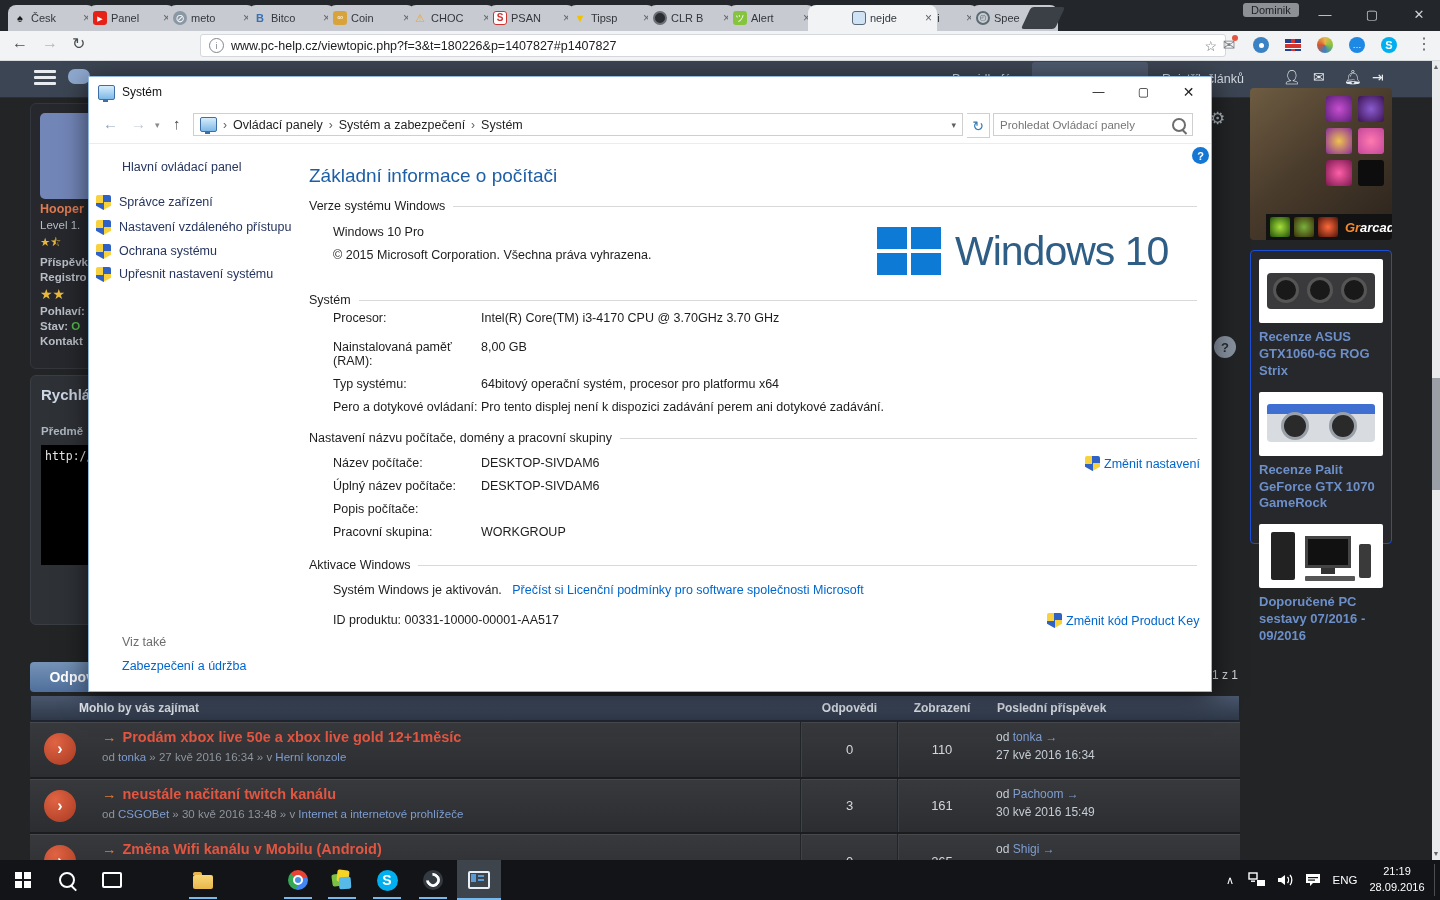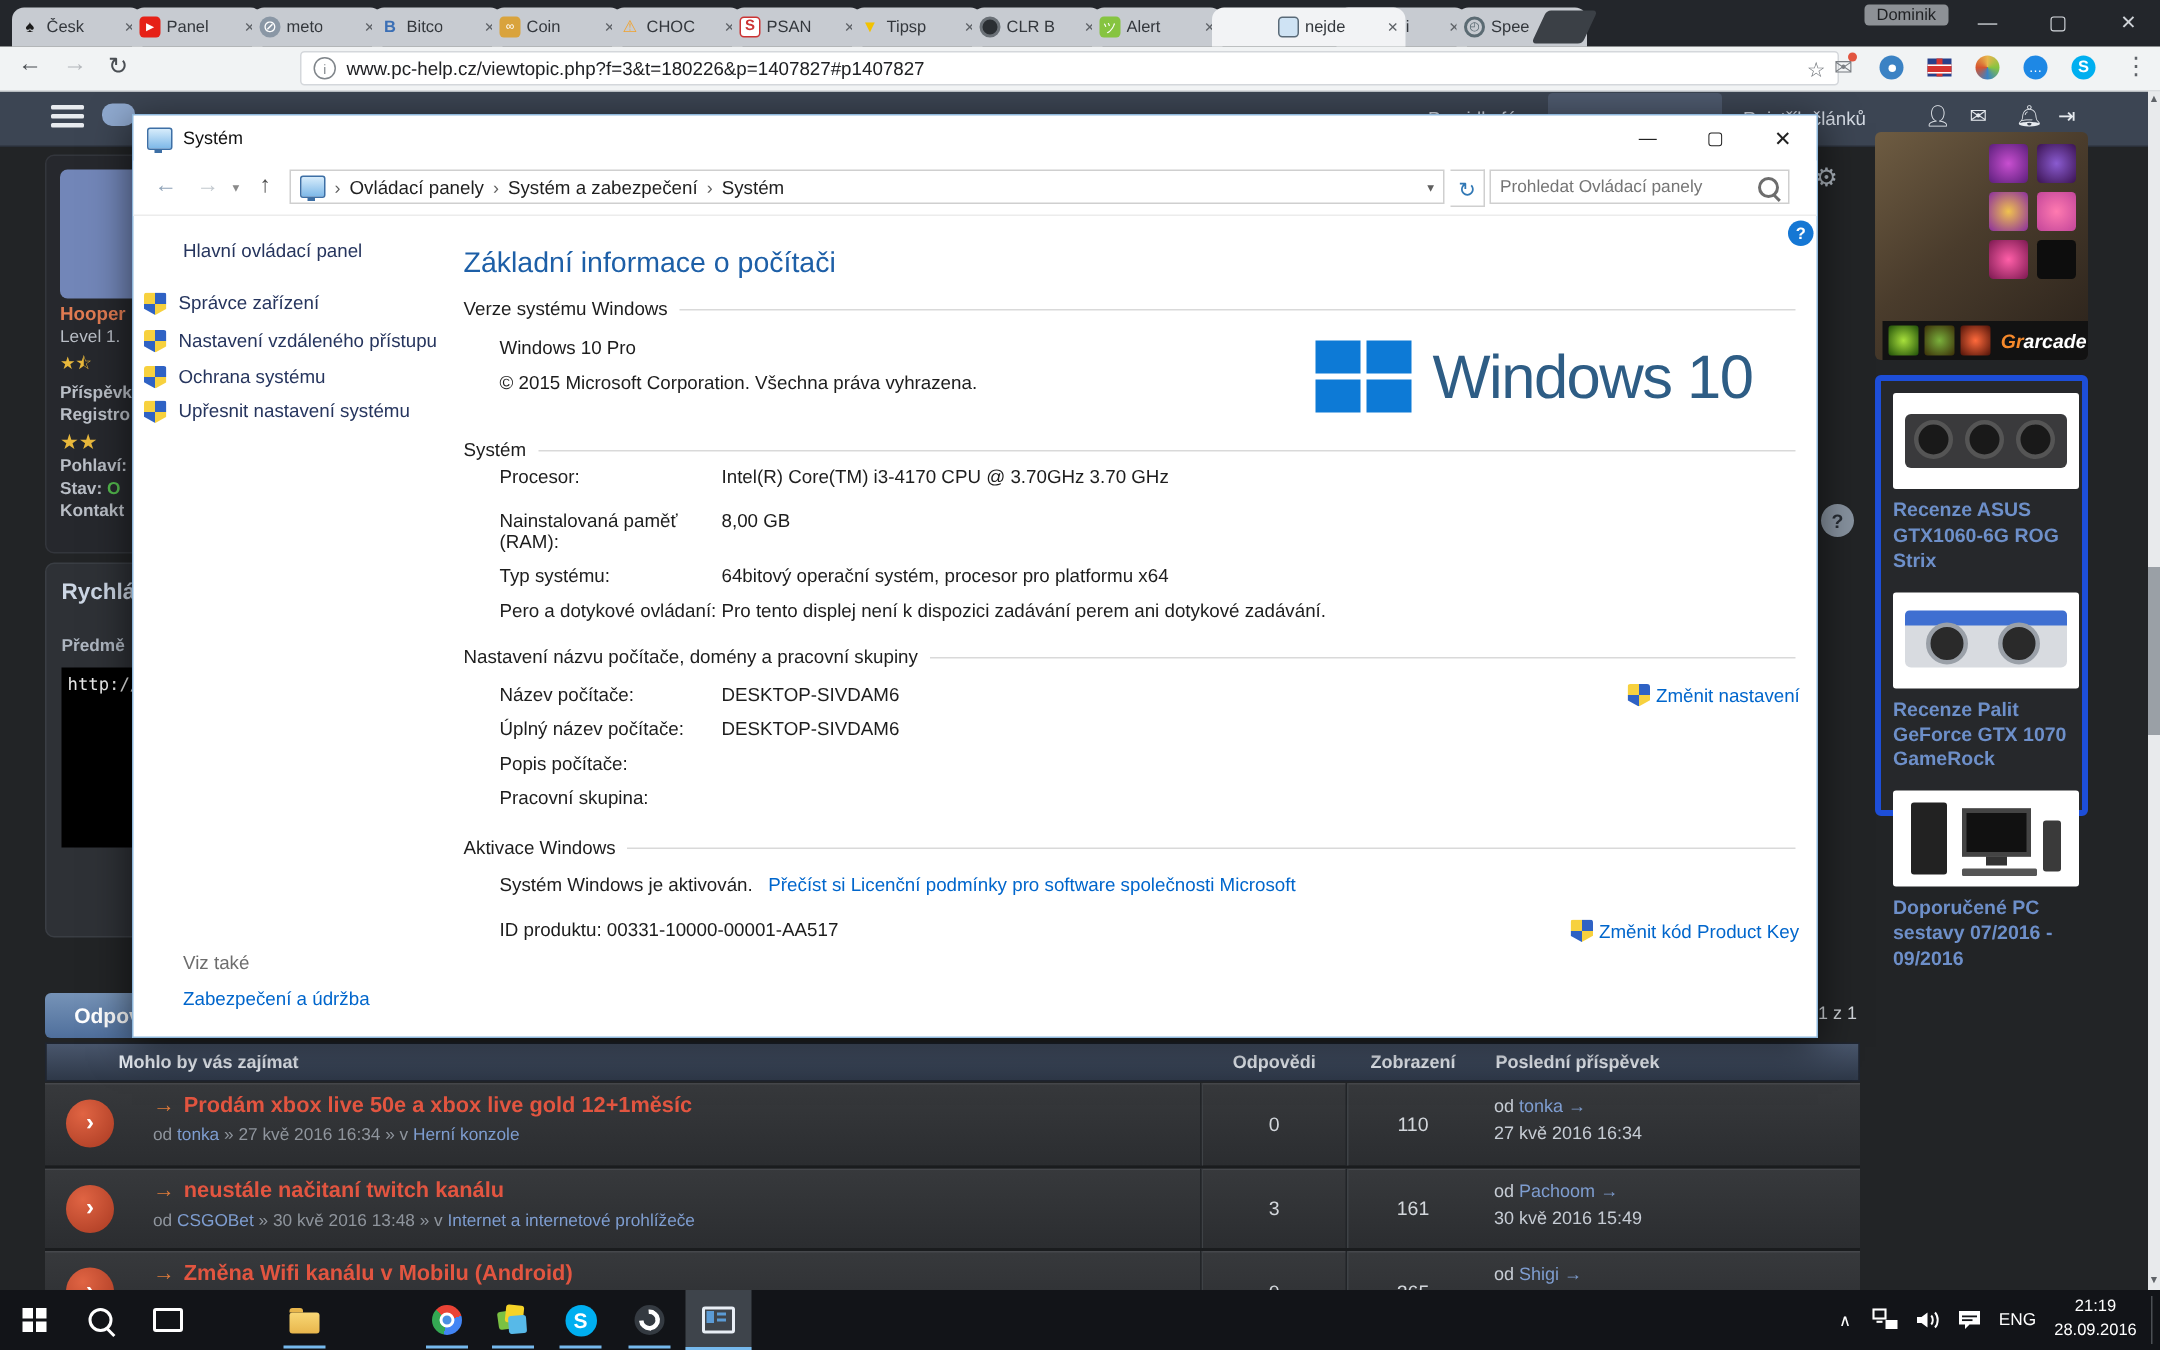--- a/index.html
+++ b/index.html
@@ -73,27 +73,27 @@
   .rtitle{position:absolute;left:72px;top:7px;font-size:14.5px;font-weight:bold;color:#e25540;white-space:nowrap;}
   .rtitle .arr{color:#e07b3a;margin-right:6px;}
   .rmeta{position:absolute;left:72px;top:29px;font-size:11.5px;color:#8f959d;white-space:nowrap;}
   .rmeta a,.lnk{color:#7e9dd0;text-decoration:none;}
   .lastcol{position:absolute;left:966px;top:6px;width:235px;font-size:12px;color:#c6ccd4;line-height:1.5;}
 
   
   .adbox{position:absolute;left:1250px;top:28px;width:142px;height:152px;border-radius:4px;overflow:hidden;
          background:linear-gradient(140deg,#6e5c42,#4a3c2c 45%,#2a221b);}
   .tile{position:absolute;width:26px;height:26px;border-radius:3px;}
-  .adstrip{position:absolute;left:5px;bottom:0;width:100%;height:26px;background:#121212;display:flex;
+  .adstrip{position:absolute;left:16px;bottom:0;width:100%;height:26px;background:#121212;display:flex;
            align-items:center;justify-content:flex-end;padding:0 6px;box-sizing:border-box;
            font-size:13px;font-weight:bold;font-style:italic;color:#fff;}
   .adstrip .or{color:#f6892b;}
   .minit{position:absolute;bottom:3px;width:20px;height:20px;border-radius:2px;}
   .revbox{position:absolute;left:1250px;top:190px;width:142px;height:294px;background:#26282b;
-          border:4px solid #1d4ed8;border-radius:4px;padding:8px;box-sizing:border-box;}
+          border:1px solid #1d4ed8;border-radius:4px;padding:8px;box-sizing:border-box;}
   .revimg{width:124px;height:64px;background:#fff;border-radius:2px;position:relative;overflow:hidden;}
   .revtitle{color:#6d8fc9;font-size:13px;font-weight:bold;line-height:1.3;margin:6px 0 12px 0;}
   .scrolltrack{position:absolute;left:1432px;top:0;width:8px;height:800px;background:#e8eaec;}
   .scrollthumb{position:absolute;left:0;top:318px;width:8px;height:112px;background:#9aa0a6;}
   .scrollarrow{position:absolute;left:0;width:8px;color:#5f6368;font-size:7px;text-align:center;}
 
   
   .syswin{position:absolute;left:88px;top:76px;width:1122px;height:614px;background:#fff;
           border:1px solid #8fb8dc;box-shadow:0 6px 26px rgba(0,0,0,.6);z-index:10;
           font-size:12.5px;color:#1d1d1d;}
@@ -394,21 +394,21 @@
     <div class="srow" style="top:300px;"><span class="k">Typ systému:</span><span class="v">64bitový operační systém, procesor pro platformu x64</span></div>
     <div class="srow" style="top:323px;"><span class="k" style="width:148px;">Pero a dotykové ovládaní:</span><span class="v">Pro tento displej není k dispozici zadávání perem ani dotykové zadávání.</span></div>
 
     <div class="sect" style="top:354px;">
         <span>Nastavení názvu počítače, domény a pracovní skupiny</span>
         <div class="line"></div>
       </div>
     <div class="srow" style="top:379px;"><span class="k">Název počítače:</span><span class="v">DESKTOP-SIVDAM6</span></div>
     <div class="srow" style="top:402px;"><span class="k">Úplný název počítače:</span><span class="v">DESKTOP-SIVDAM6</span></div>
     <div class="srow" style="top:425px;"><span class="k">Popis počítače:</span><span class="v"></span></div>
-    <div class="srow" style="top:448px;"><span class="k">Pracovní skupina:</span></div>
+    <div class="srow" style="top:448px;"><span class="k">Pracovní skupina:</span><span class="v">WORKGROUP</span></div>
     <div class="rightlink" style="left:996px;top:379px;">
       <div class="shield" style="margin-right:4px;"></div>
         <span>Změnit nastavení</span>
     </div>
 
     <div class="sect" style="top:481px;">
         <span>Aktivace Windows</span>
         <div class="line"></div>
       </div>
     <div class="abs" style="left:244px;top:506px;">

